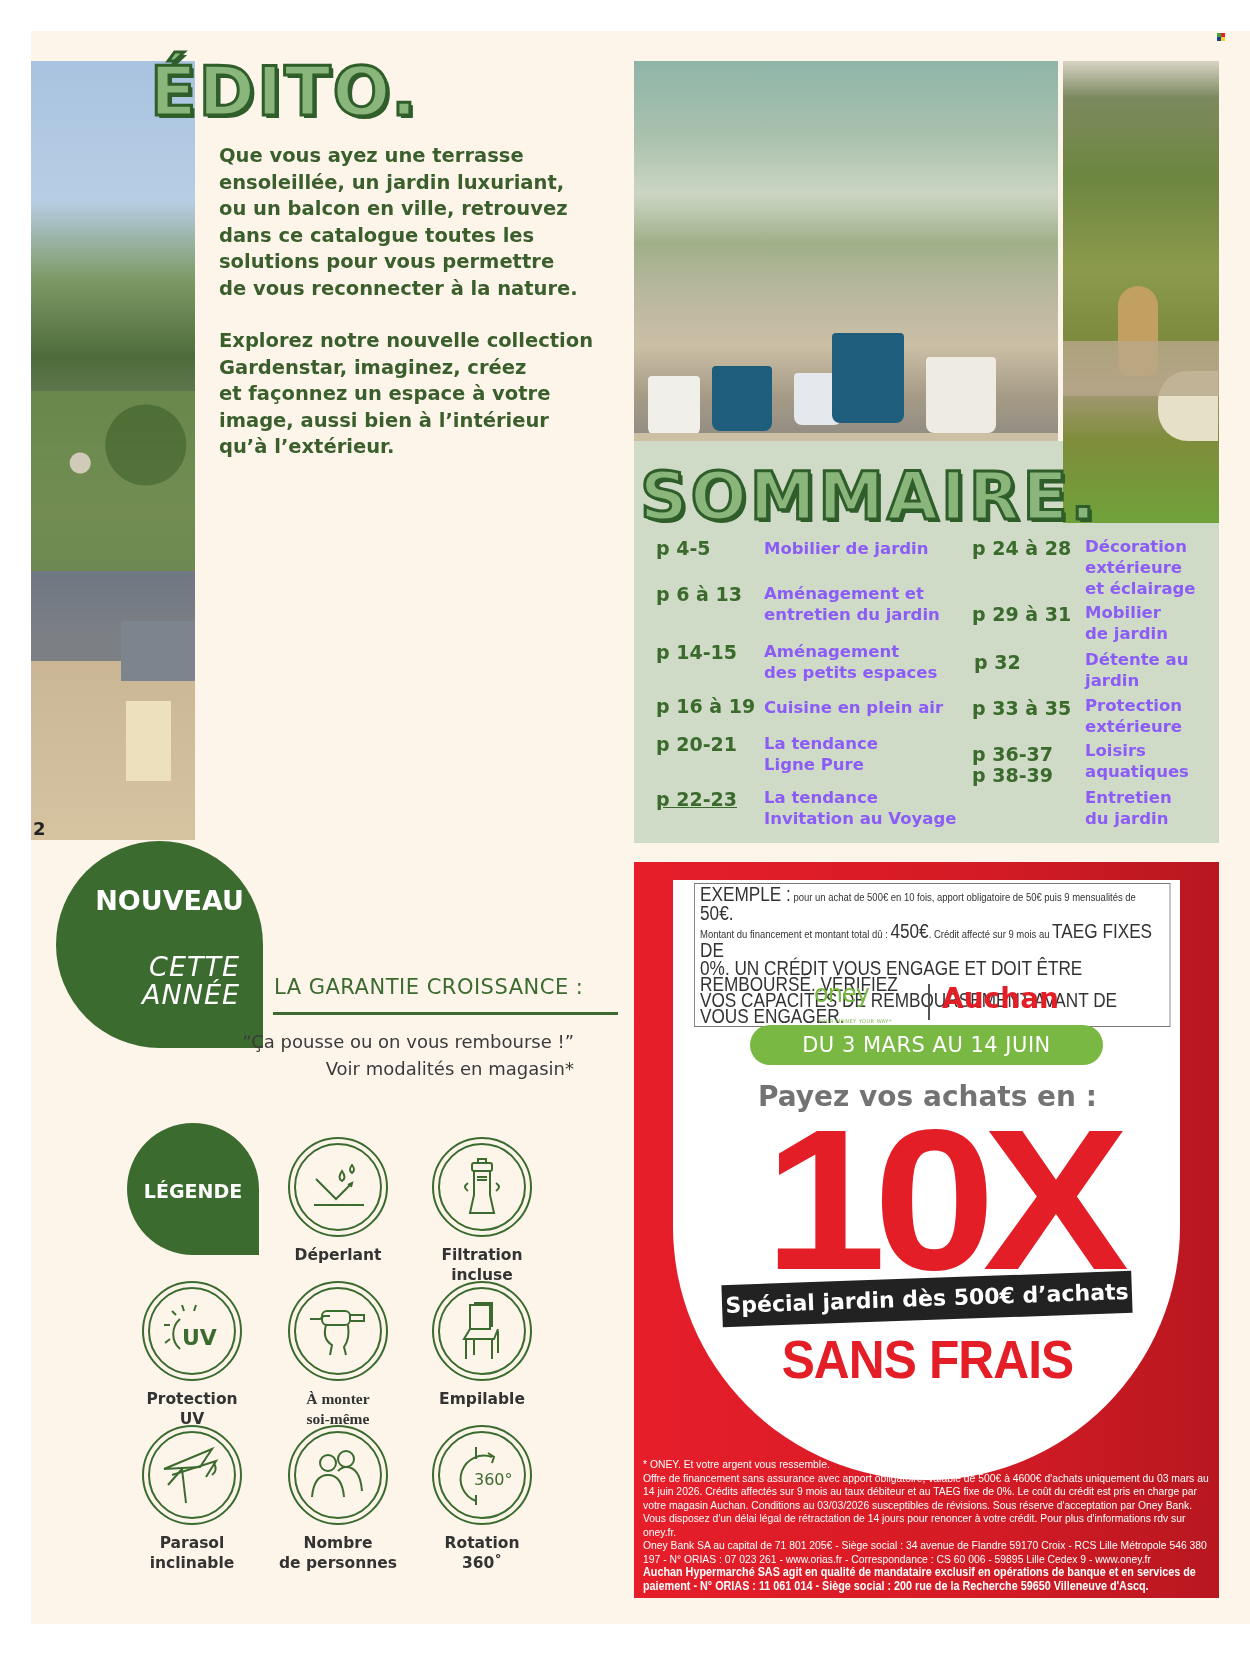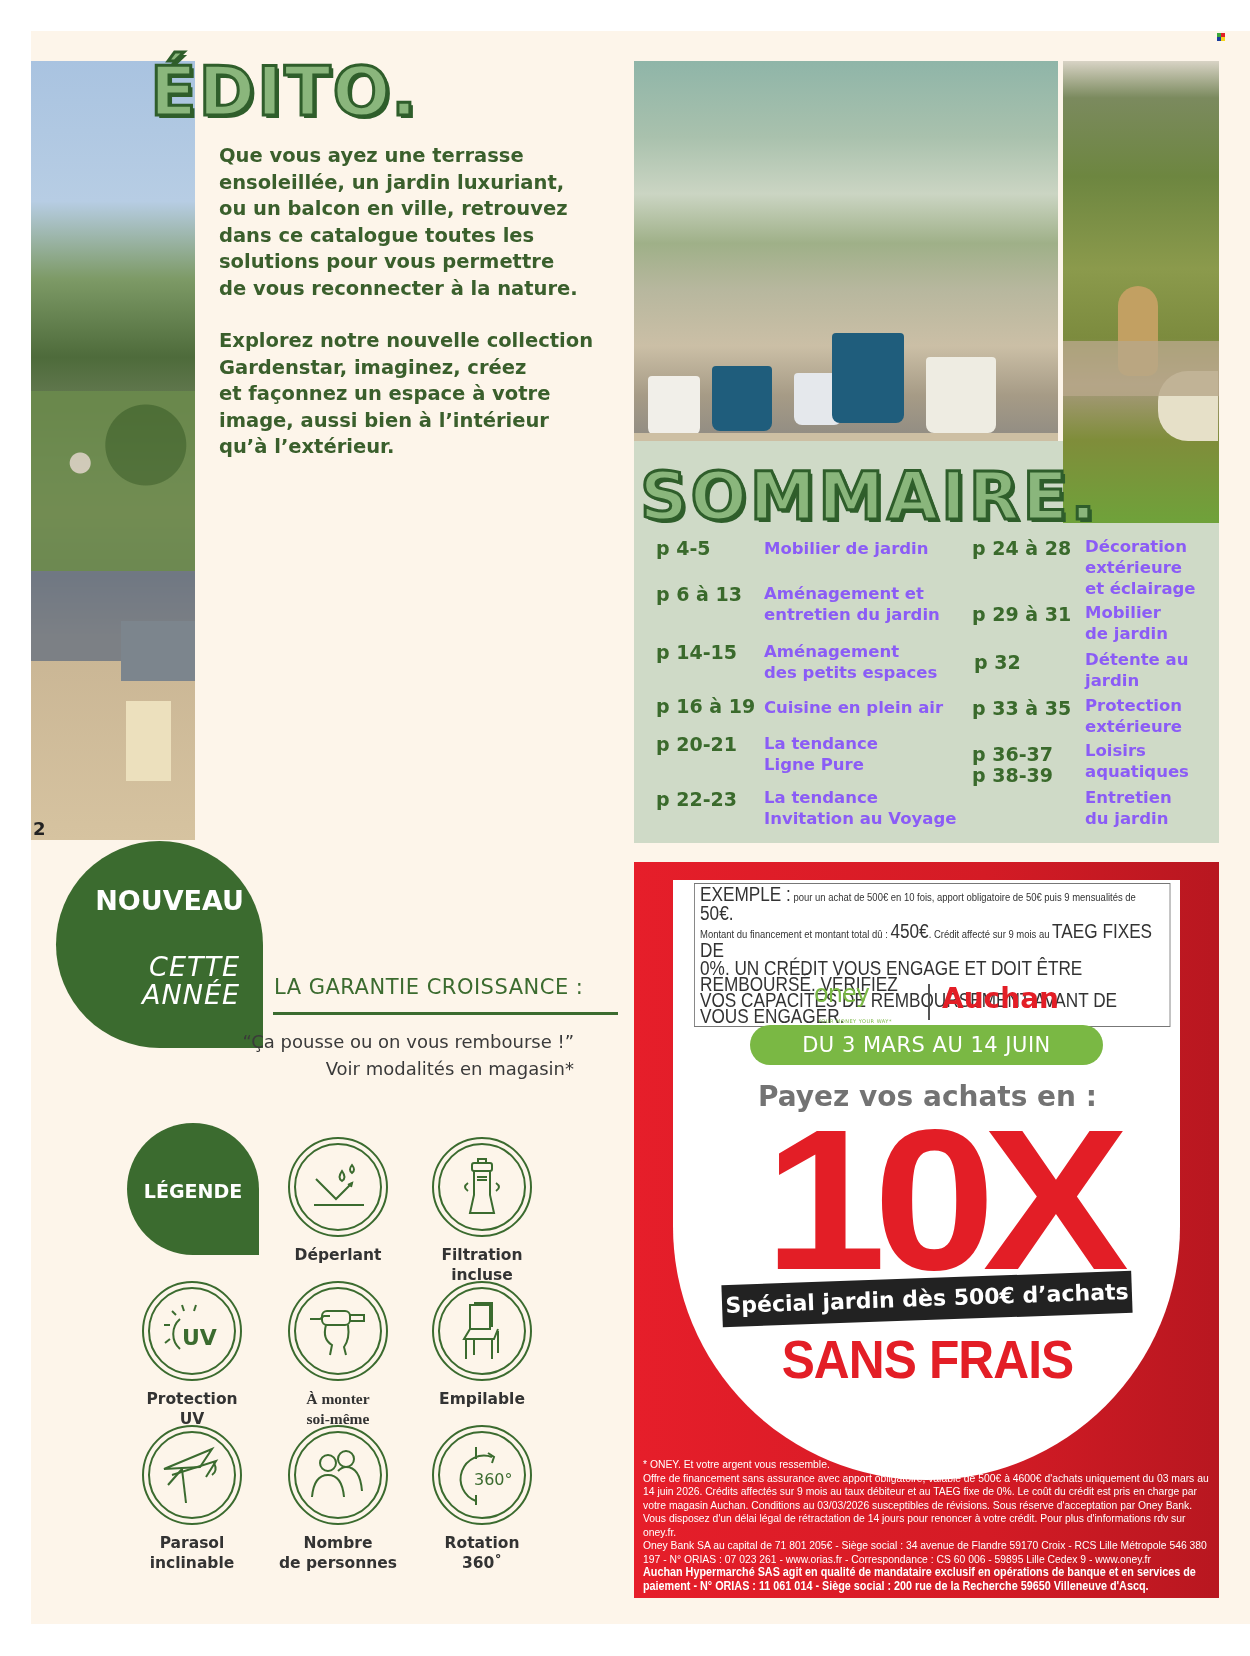--- a/index.html
+++ b/index.html
@@ -131,21 +131,21 @@
 <div class="toc-label" style="left:764px;top:583px;">Aménagement et
 entretien du jardin</div>
 <div class="toc-page" style="left:656px;top:641px;">p 14-15</div>
 <div class="toc-label" style="left:764px;top:641px;">Aménagement
 des petits espaces</div>
 <div class="toc-page" style="left:656px;top:695px;">p 16 à 19</div>
 <div class="toc-label" style="left:764px;top:697px;">Cuisine en plein air</div>
 <div class="toc-page" style="left:656px;top:733px;">p 20-21</div>
 <div class="toc-label" style="left:764px;top:733px;">La tendance
 Ligne Pure</div>
-<div class="toc-page" style="left:656px;top:788px;">p 22-23</div>
+<div class="toc-page" style="left:656px;top:788px;text-decoration:underline;">p 22-23</div>
 <div class="toc-label" style="left:764px;top:787px;">La tendance
 Invitation au Voyage</div>
 
 <div class="toc-page" style="left:972px;top:537px;">p 24 à 28</div>
 <div class="toc-label" style="left:1085px;top:536px;">Décoration
 extérieure
 et éclairage</div>
 <div class="toc-page" style="left:972px;top:603px;">p 29 à 31</div>
 <div class="toc-label" style="left:1085px;top:602px;">Mobilier
 de jardin</div>

